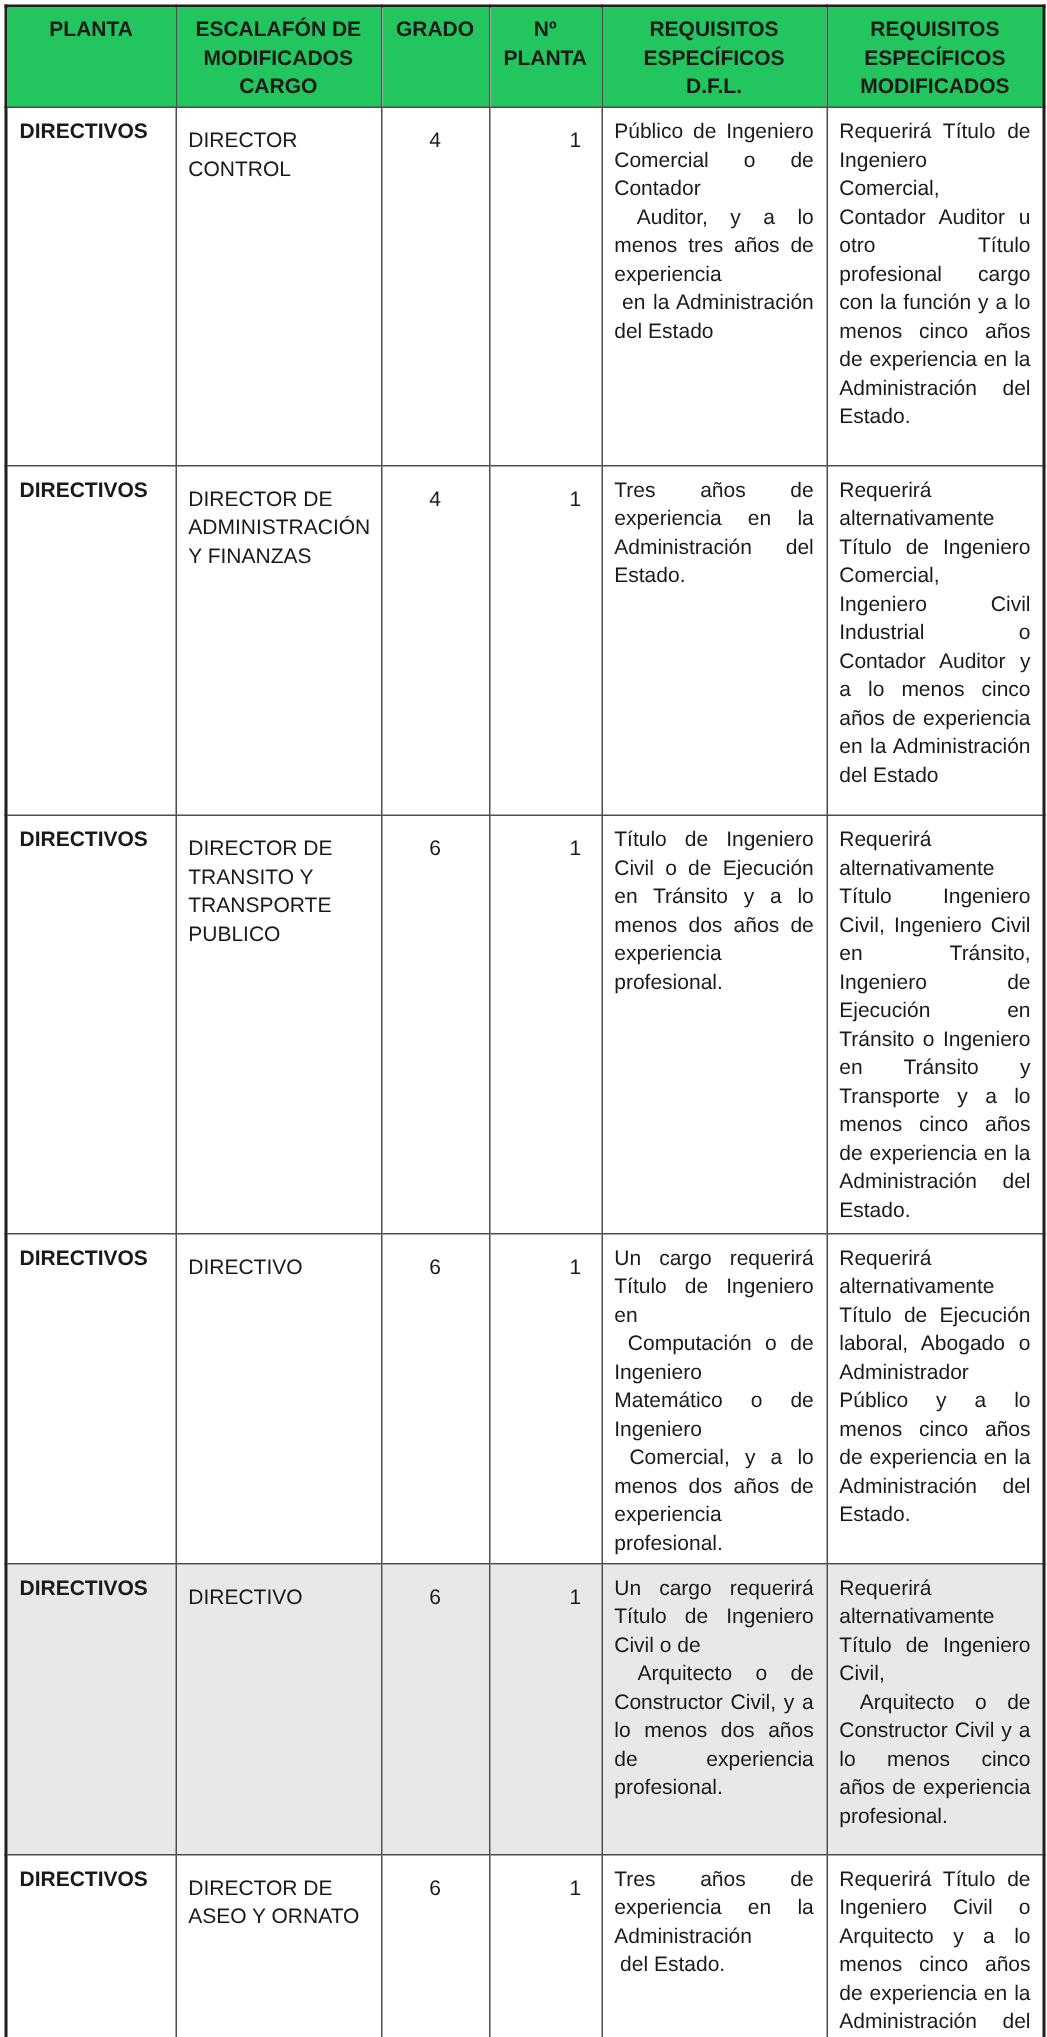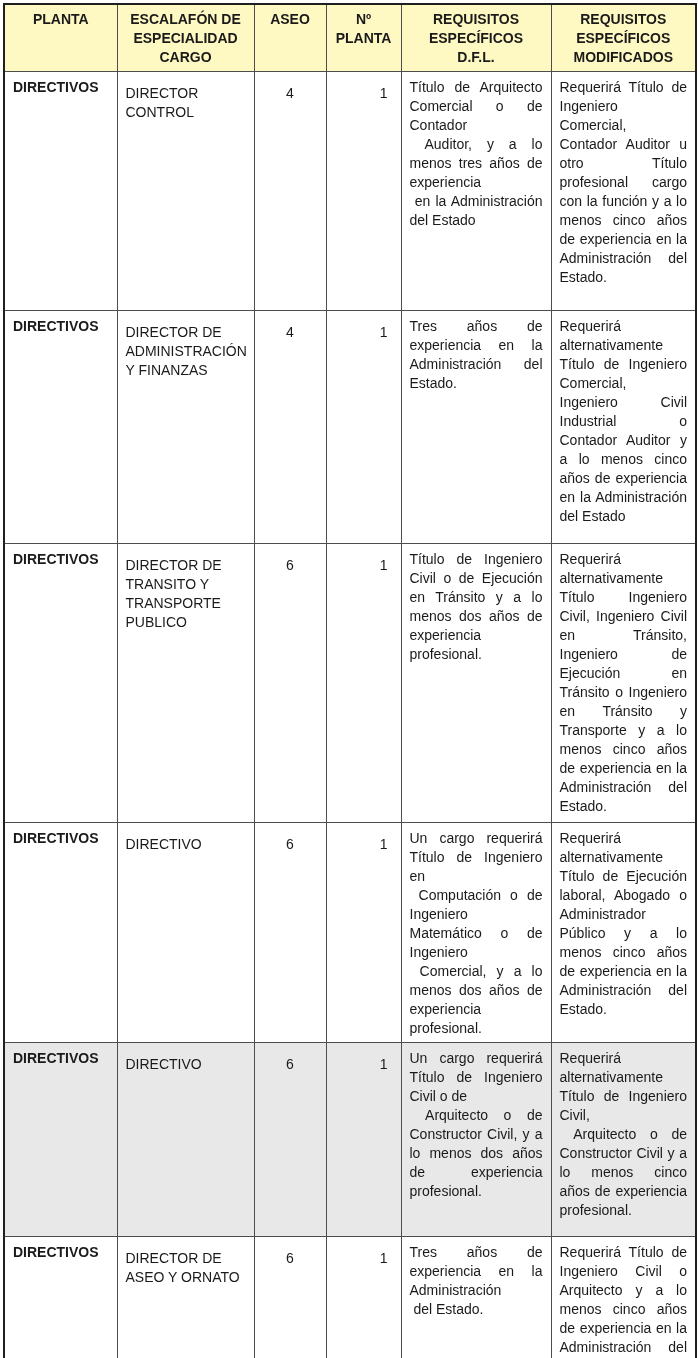--- a/index.html
+++ b/index.html
@@ -27,21 +27,21 @@
     border: 1px solid #4d4d4d;
     vertical-align: top;
     box-sizing: border-box;
     font-size: 14px;
     line-height: 19px;
     padding: 6px 8px 4px 8px;
     white-space: pre-wrap;
     overflow: hidden;
   }
   .doc-table th {
-    background: #fef9c3;
+    background: #22c55e;
     font-weight: bold;
     text-align: center;
     padding-top: 5px;
   }
   td.c-planta {
     font-weight: bold;
   }
   td.c-cargo {
     padding-top: 12px;
   }
@@ -74,40 +74,40 @@
       <col style="width:137px">
       <col style="width:72px">
       <col style="width:75px">
       <col style="width:150px">
       <col style="width:145px">
     </colgroup>
     <thead>
       <tr style="height:57px">
         <th>PLANTA</th>
         <th>ESCALAFÓN DE
-ESPECIALIDAD
+MODIFICADOS
 CARGO</th>
-        <th>ASEO</th>
+        <th>GRADO</th>
         <th>Nº
 PLANTA</th>
         <th>REQUISITOS
 ESPECÍFICOS D.F.L.</th>
         <th>REQUISITOS
 ESPECÍFICOS
 MODIFICADOS</th>
       </tr>
     </thead>
     <tbody>
       <tr class="normal" style="height:239px">
         <td class="c-planta">DIRECTIVOS</td>
         <td class="c-cargo">DIRECTOR
 CONTROL</td>
         <td class="c-grado">4</td>
         <td class="c-num">1</td>
-        <td class="c-req">Título de Arquitecto Comercial o de Contador
+        <td class="c-req">Público de Ingeniero Comercial o de Contador
  Auditor, y a lo menos tres años de experiencia
  en la Administración del Estado</td>
         <td class="c-req">Requerirá Título de Ingeniero
 Comercial,
 Contador Auditor u otro Título profesional cargo con la función y a lo menos cinco años de experiencia en la Administración del Estado.</td>
       </tr>
       <tr class="normal" style="height:233px">
         <td class="c-planta">DIRECTIVOS</td>
         <td class="c-cargo">DIRECTOR DE
 ADMINISTRACIÓN

